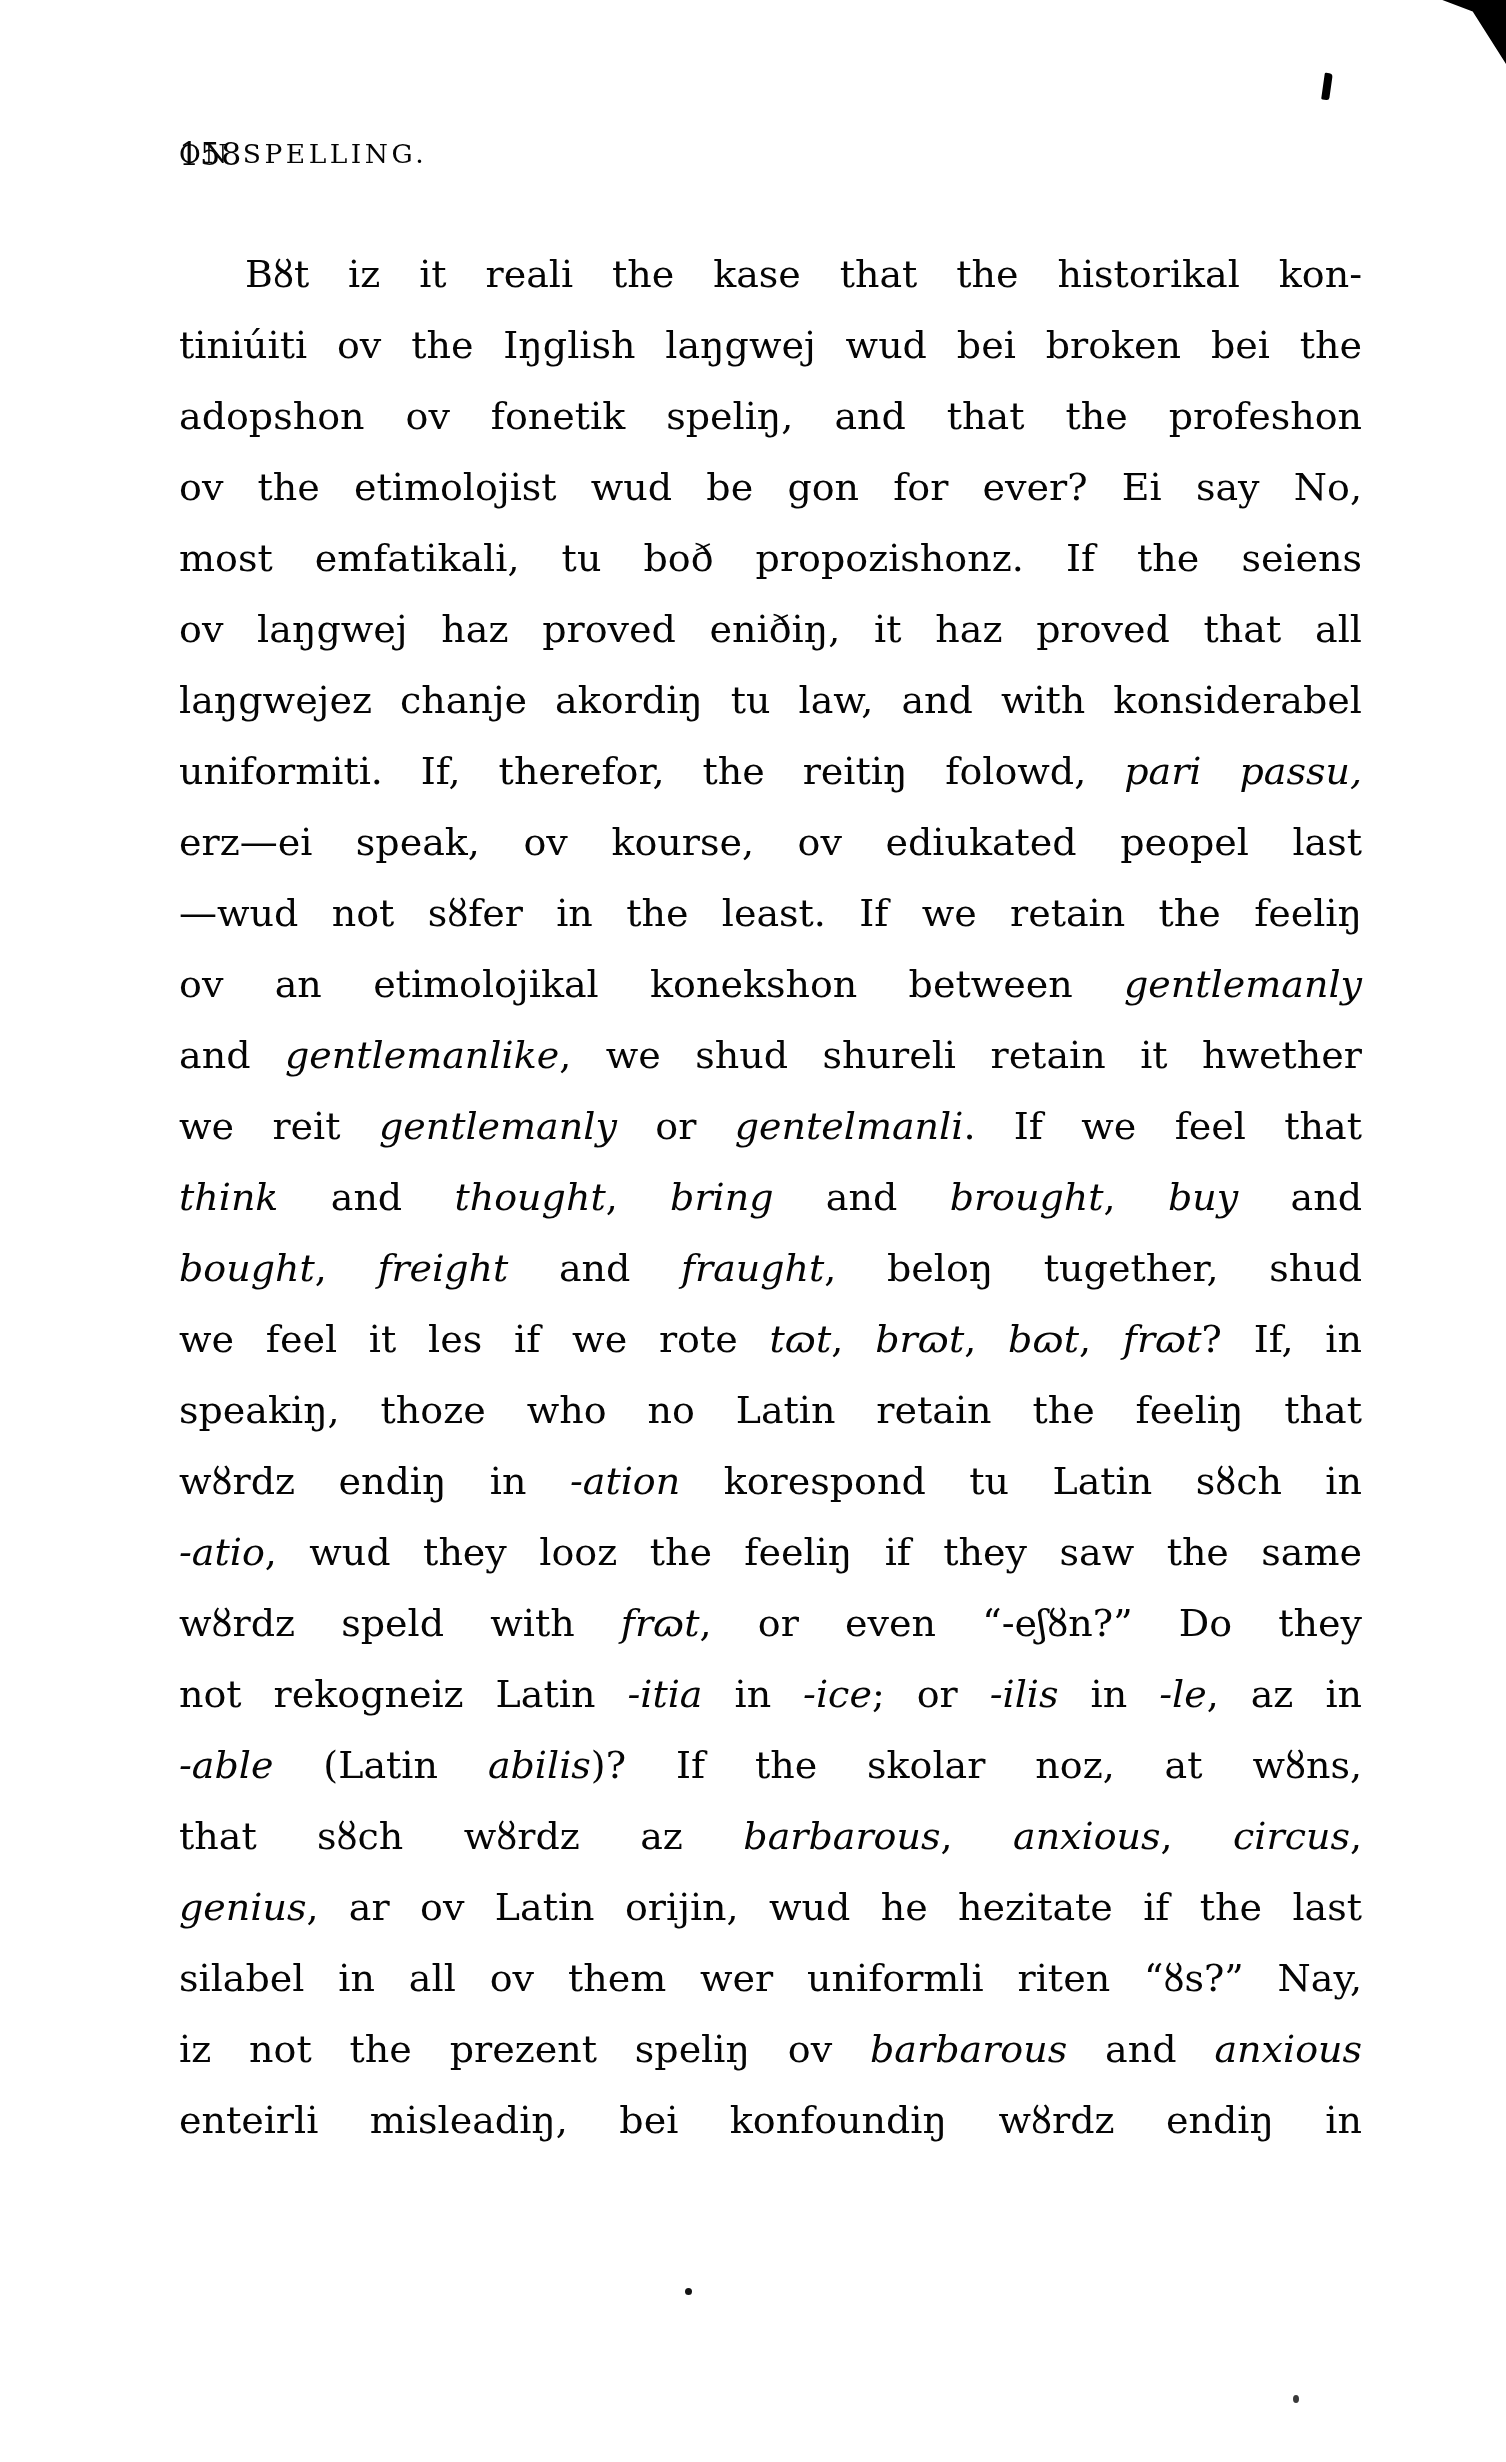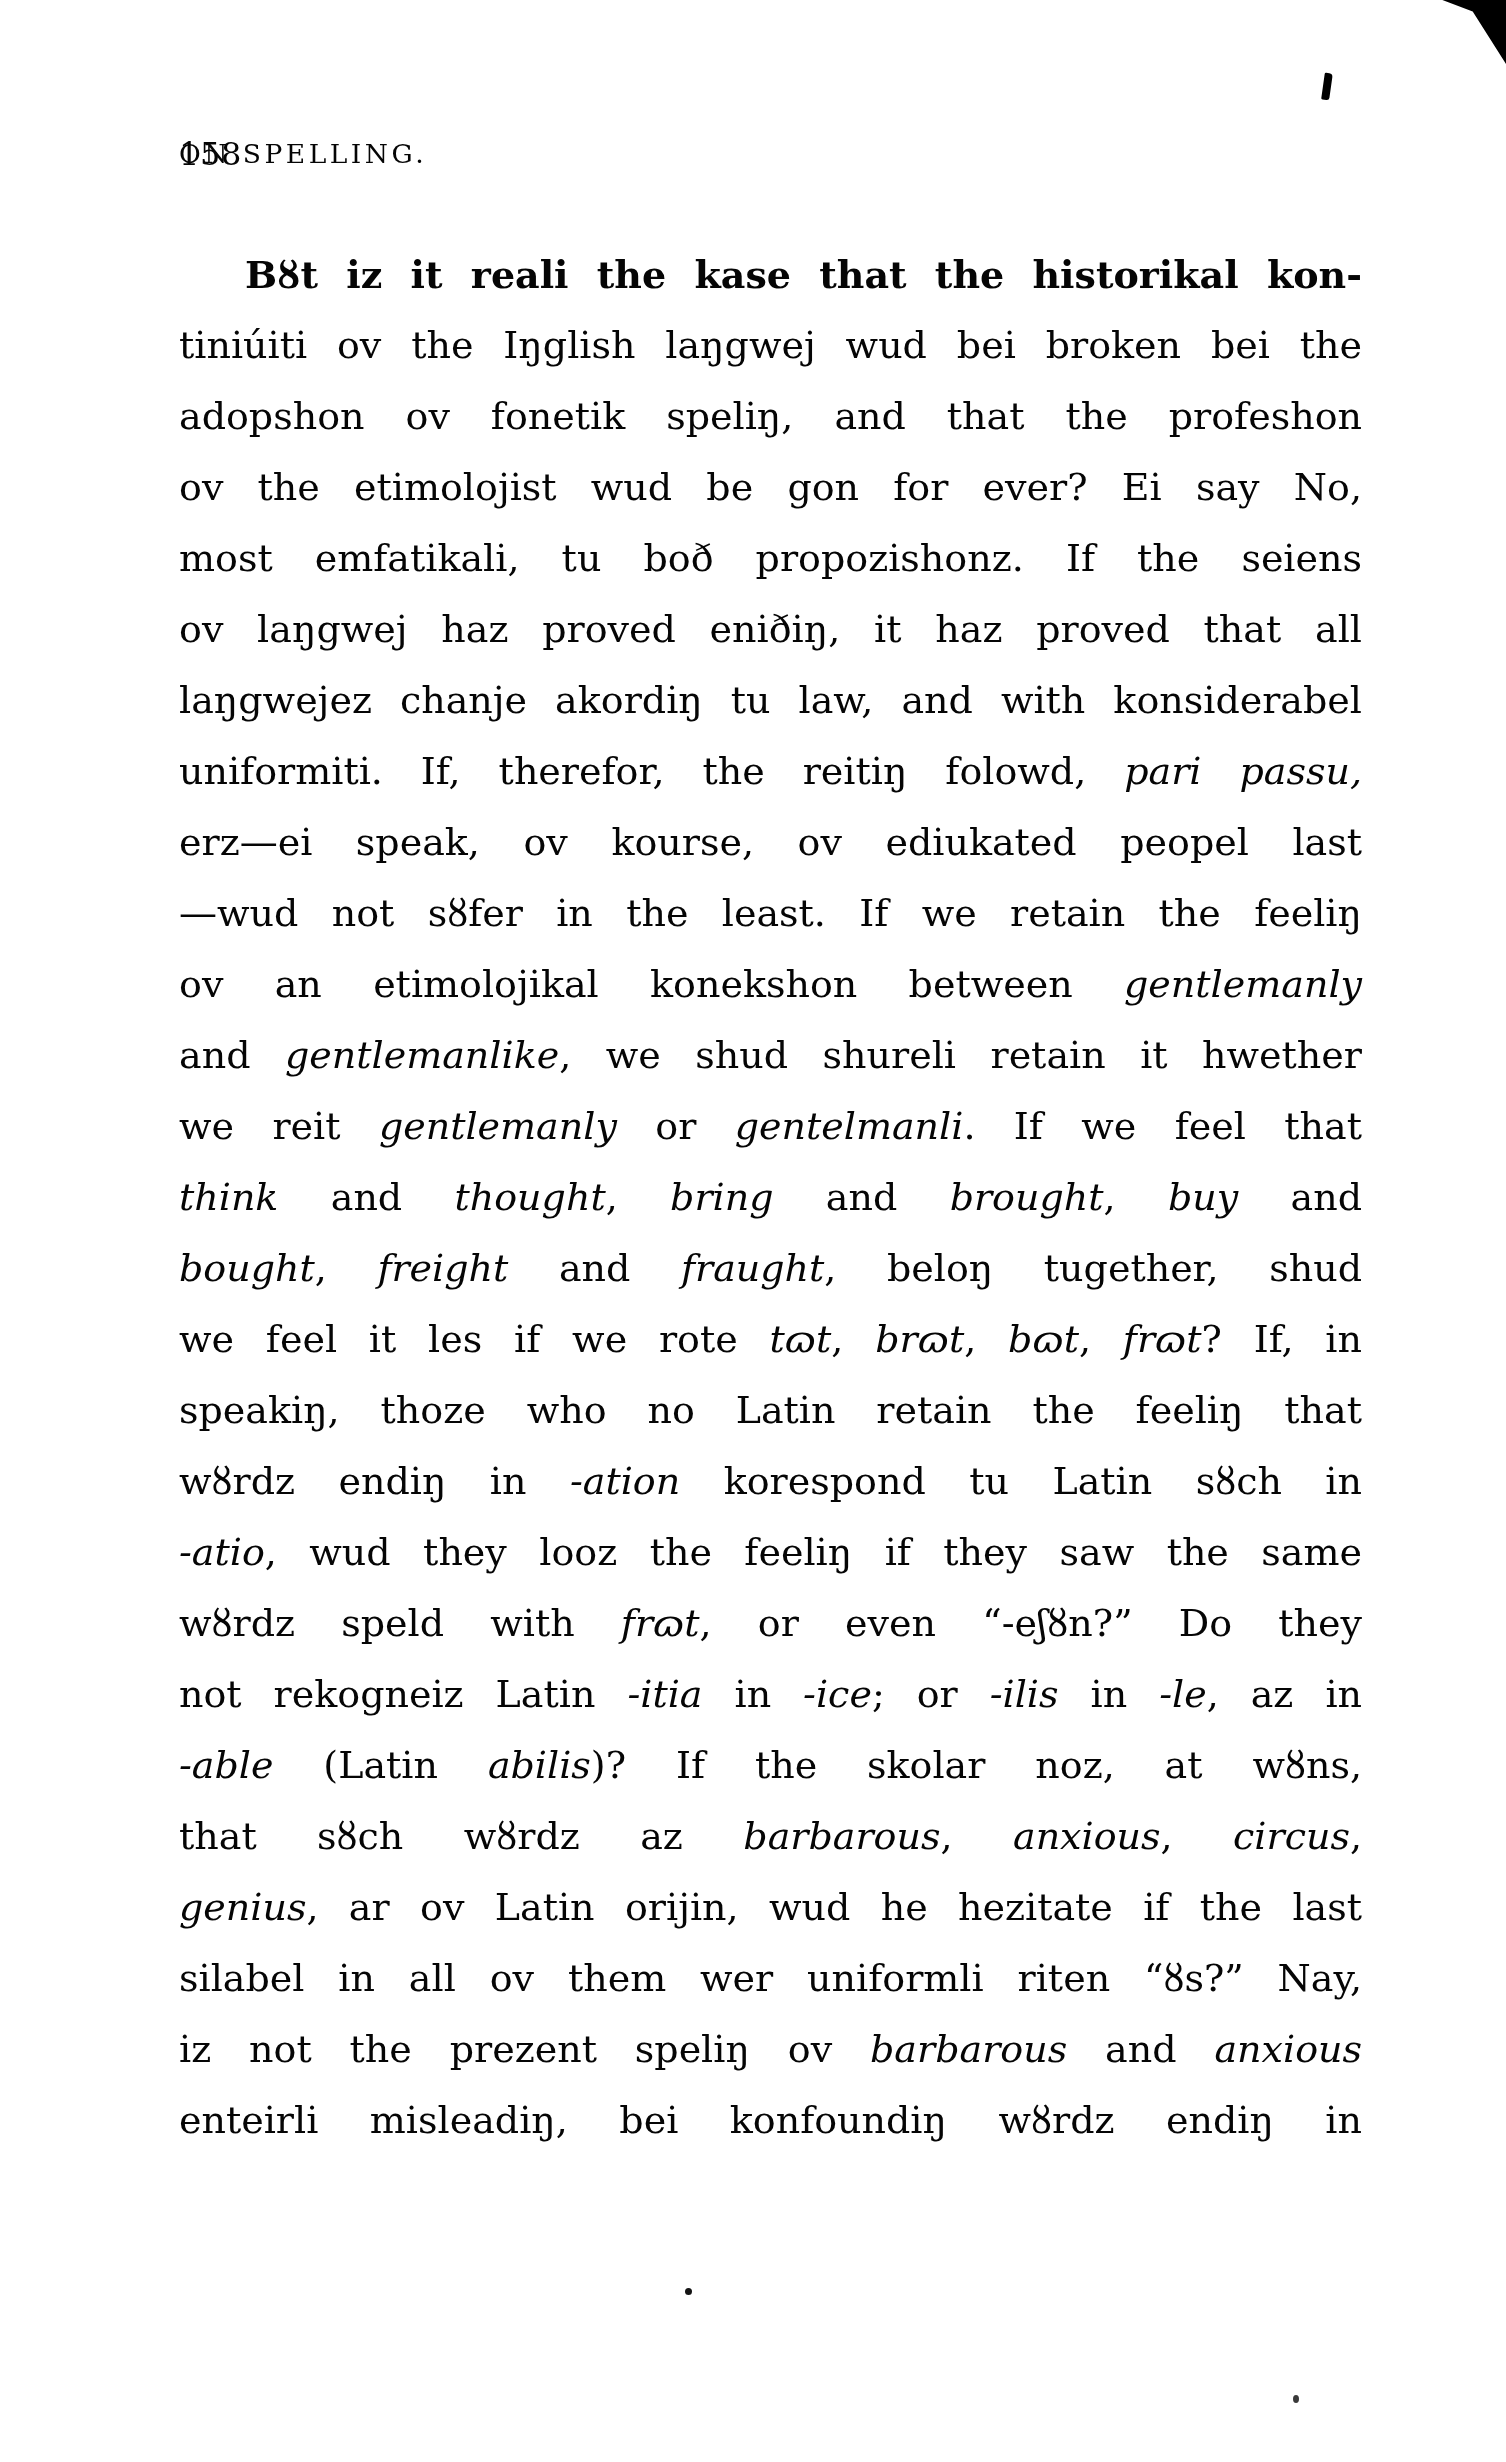--- a/index.html
+++ b/index.html
@@ -33,21 +33,21 @@
     line-height:71px;
     word-spacing:1.4px;
   }
   .line{
     text-align:justify;
     text-align-last:justify;
     white-space:normal;
     height:71px;
     overflow:visible;
   }
-  .line.indent{ text-indent:66px;font-weight:bold; }
+  .line.indent{ text-indent:66px; }
   .it{ font-style:italic; }
   .corner-curl{
     position:absolute;
     left:1432px;top:0;width:74px;height:64px;
     background:#000;
     clip-path:polygon(14% 0, 100% 0, 100% 100%, 55% 18%);
   }
   .corner-tick{
     position:absolute;
     left:1323px;top:73px;

